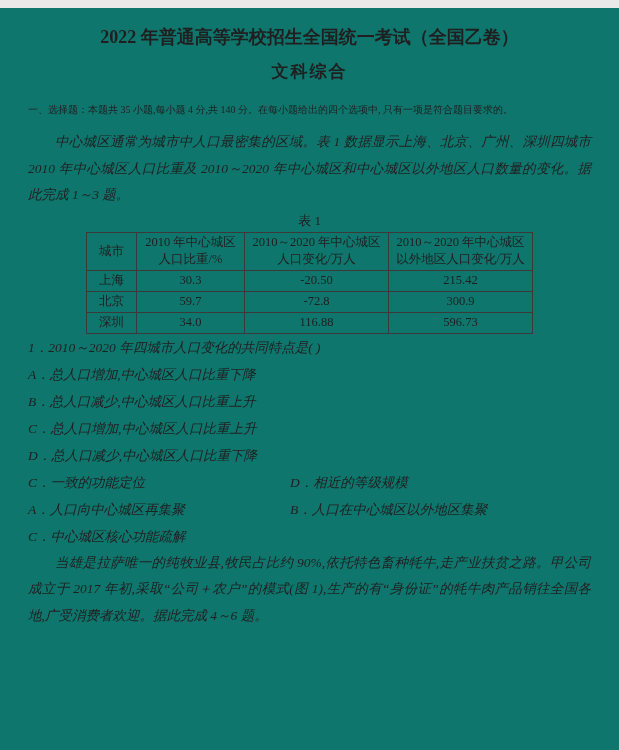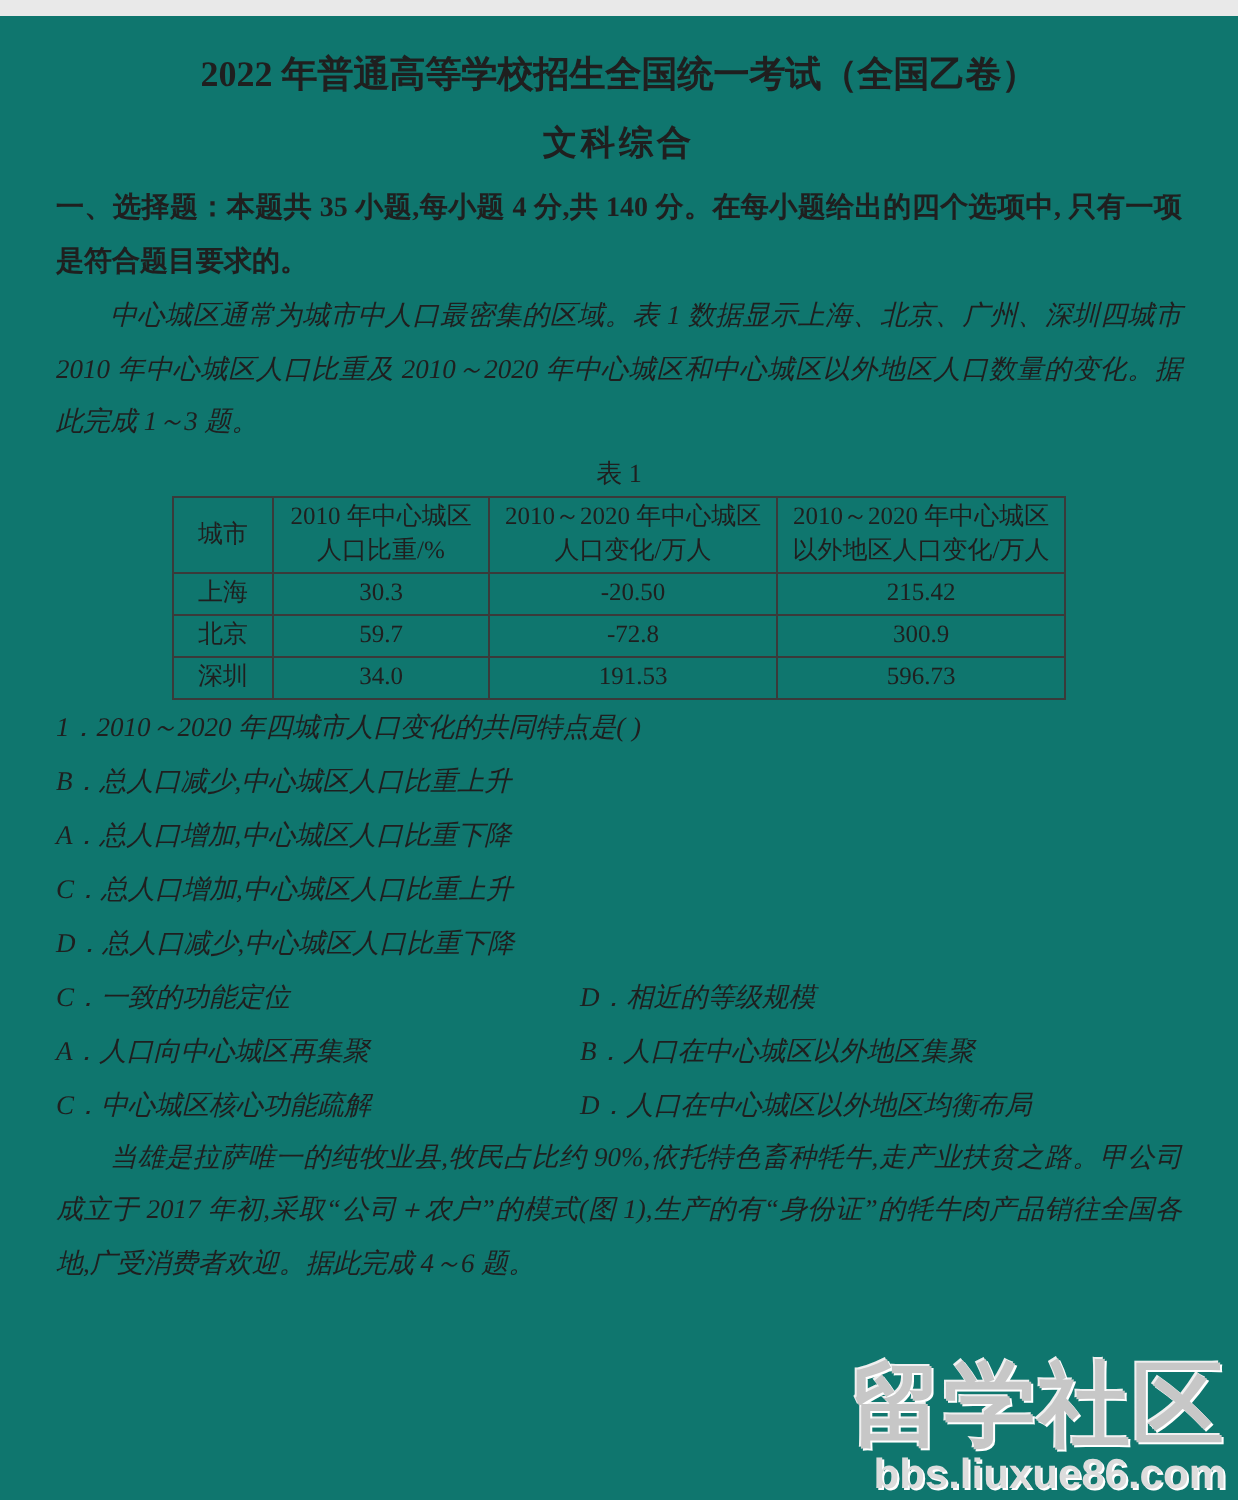--- a/index.html
+++ b/index.html
@@ -25,23 +25,23 @@
   .subtitle {
     margin: 10px 0 0 0;
     font-size: 17px;
     font-weight: bold;
     text-align: center;
     line-height: 24px;
     letter-spacing: 2px;
   }
   .section-header {
     margin: 7px 0 0 0;
-    font-size: 14px;
-    font-weight: bold;
-    line-height: 27px;
+    font-size: 10px;
+    font-weight: normal;
+    line-height: 38px;
     text-align: justify;
   }
   .passage {
     margin: 0;
     font-size: 13.5px;
     font-style: italic;
     line-height: 26.5px;
     text-indent: 2em;
     text-align: justify;
   }
@@ -139,46 +139,41 @@
       </tr>
       <tr>
         <td>北京</td>
         <td>59.7</td>
         <td>-72.8</td>
         <td>300.9</td>
       </tr>
       <tr>
         <td>深圳</td>
         <td>34.0</td>
-        <td>191.53</td>
+        <td>116.88</td>
         <td>596.73</td>
       </tr>
     </tbody>
   </table>
 
   <p class="stem">1．2010～2020 年四城市人口变化的共同特点是( )</p>
+  <p class="option">A．总人口增加,中心城区人口比重下降</p>
   <p class="option">B．总人口减少,中心城区人口比重上升</p>
-  <p class="option">A．总人口增加,中心城区人口比重下降</p>
   <p class="option">C．总人口增加,中心城区人口比重上升</p>
   <p class="option">D．总人口减少,中心城区人口比重下降</p>
 
   <div class="opt-row">
     <p class="option">C．一致的功能定位</p>
     <p class="option">D．相近的等级规模</p>
   </div>
 
   <div class="opt-row">
     <p class="option">A．人口向中心城区再集聚</p>
     <p class="option">B．人口在中心城区以外地区集聚</p>
   </div>
   <div class="opt-row">
     <p class="option">C．中心城区核心功能疏解</p>
-    <p class="option">D．人口在中心城区以外地区均衡布局</p>
   </div>
 
   <p class="passage">当雄是拉萨唯一的纯牧业县,牧民占比约 90%,依托特色畜种牦牛,走产业扶贫之路。甲公司成立于 2017 年初,采取“公司＋农户”的模式(图 1),生产的有“身份证”的牦牛肉产品销往全国各地,广受消费者欢迎。据此完成 4～6 题。</p>
 
-  <div class="watermark">
-    <div class="wm-logo">留学社区</div>
-    <div class="wm-url">bbs.liuxue86.com</div>
-  </div>
 
 </div>
 
 </body></html>

